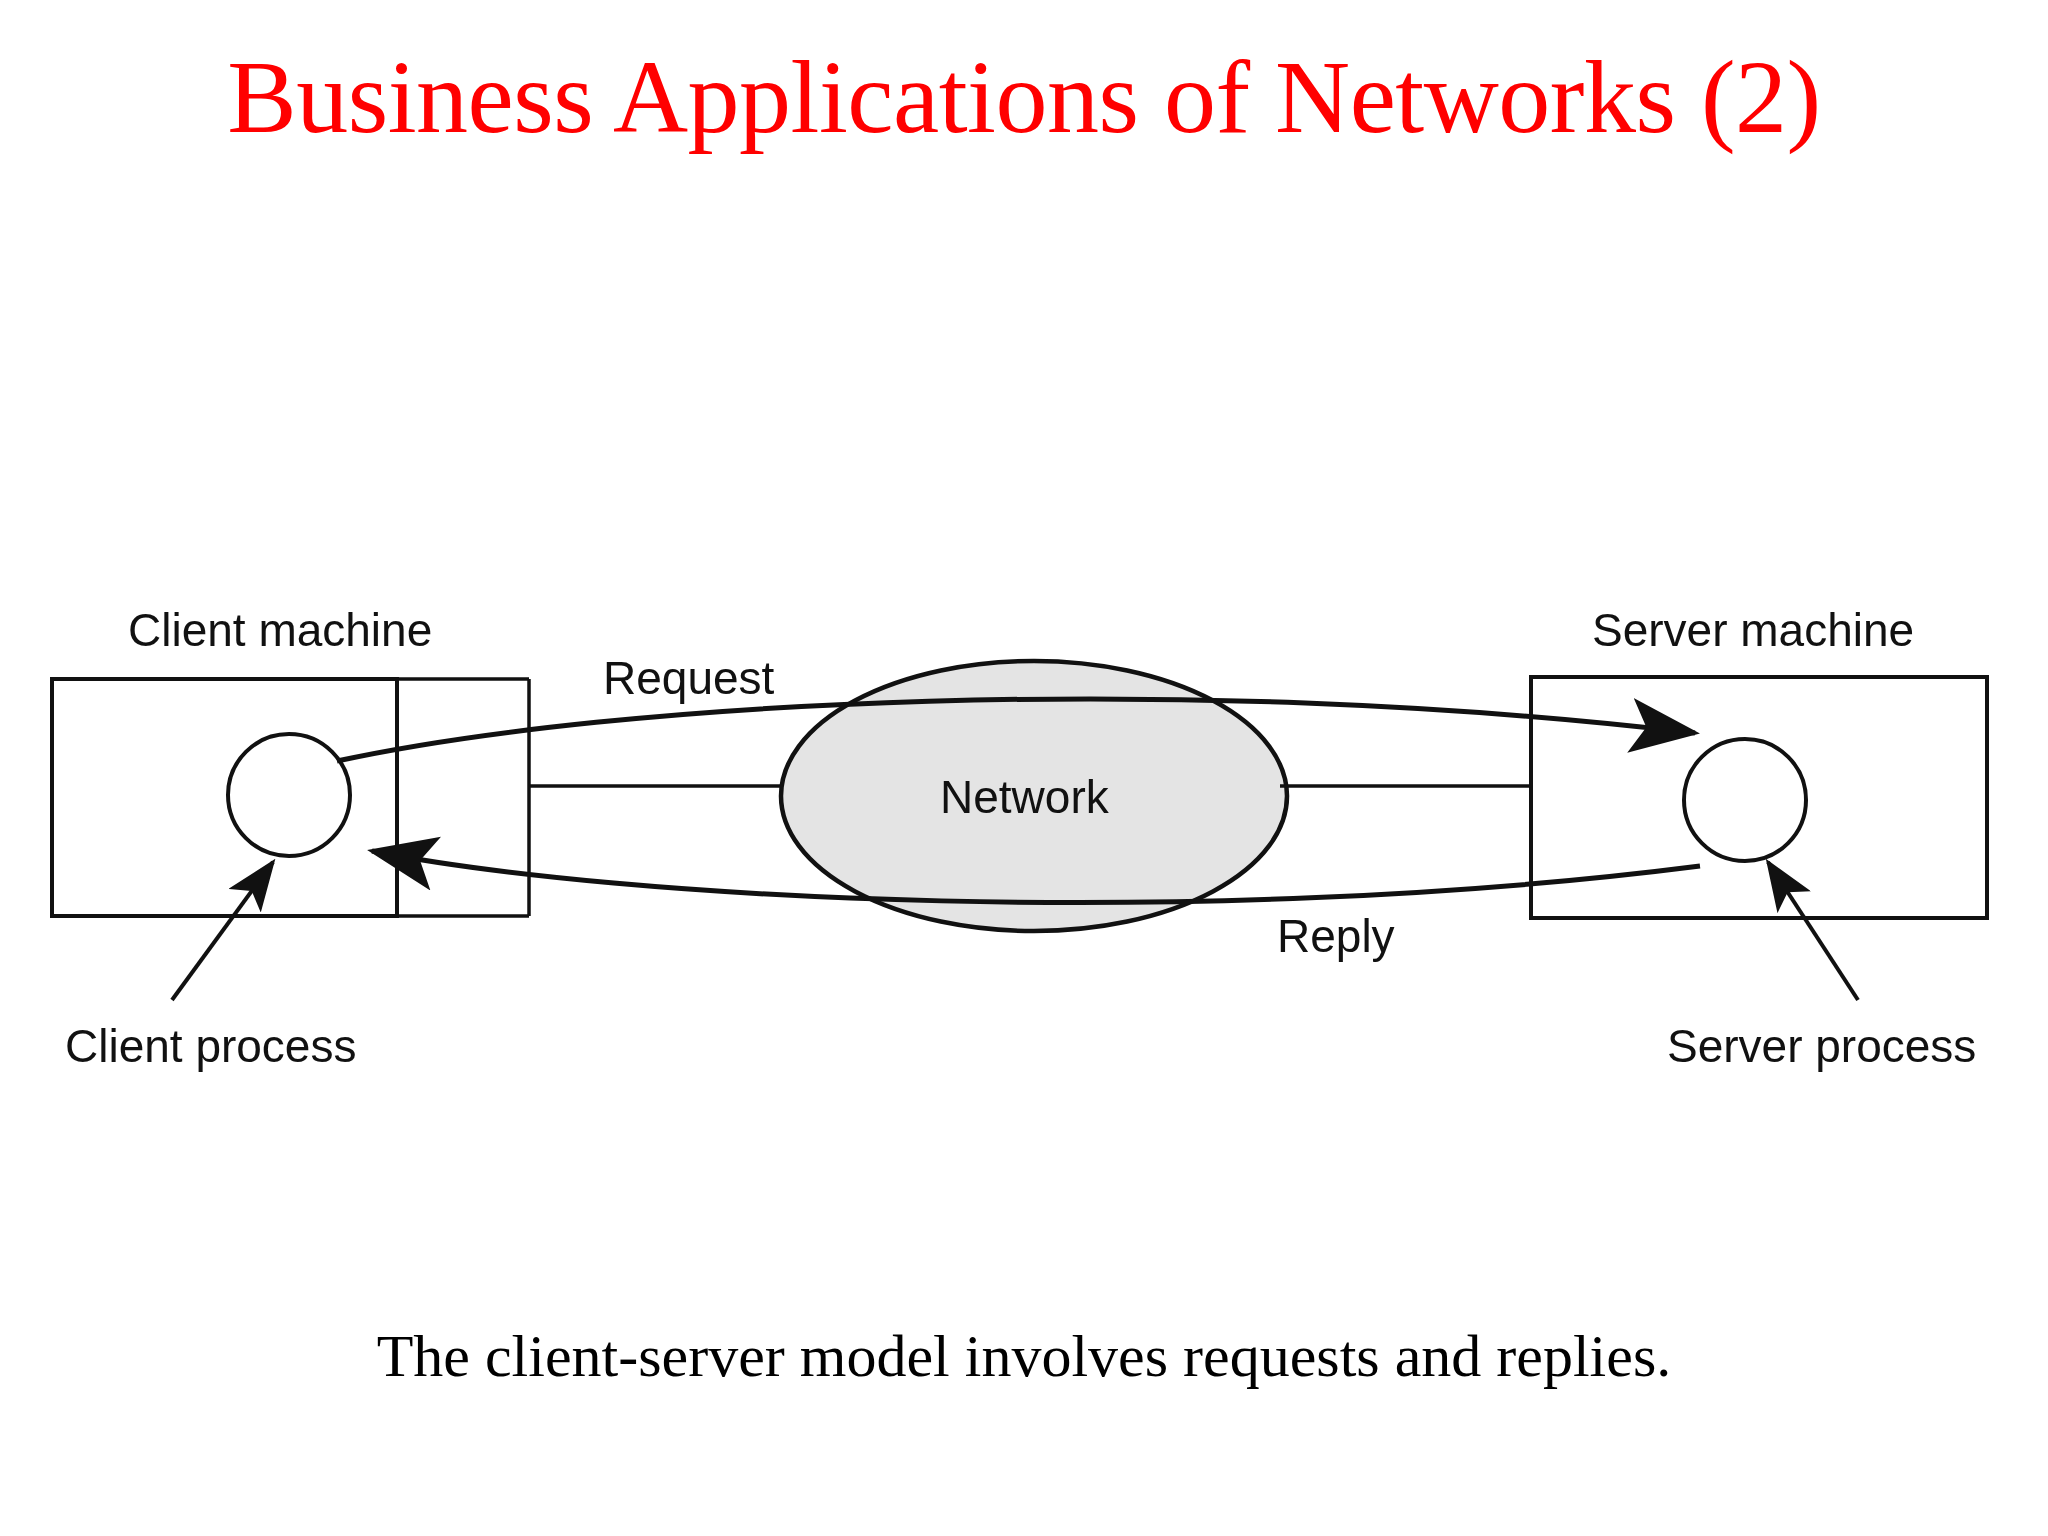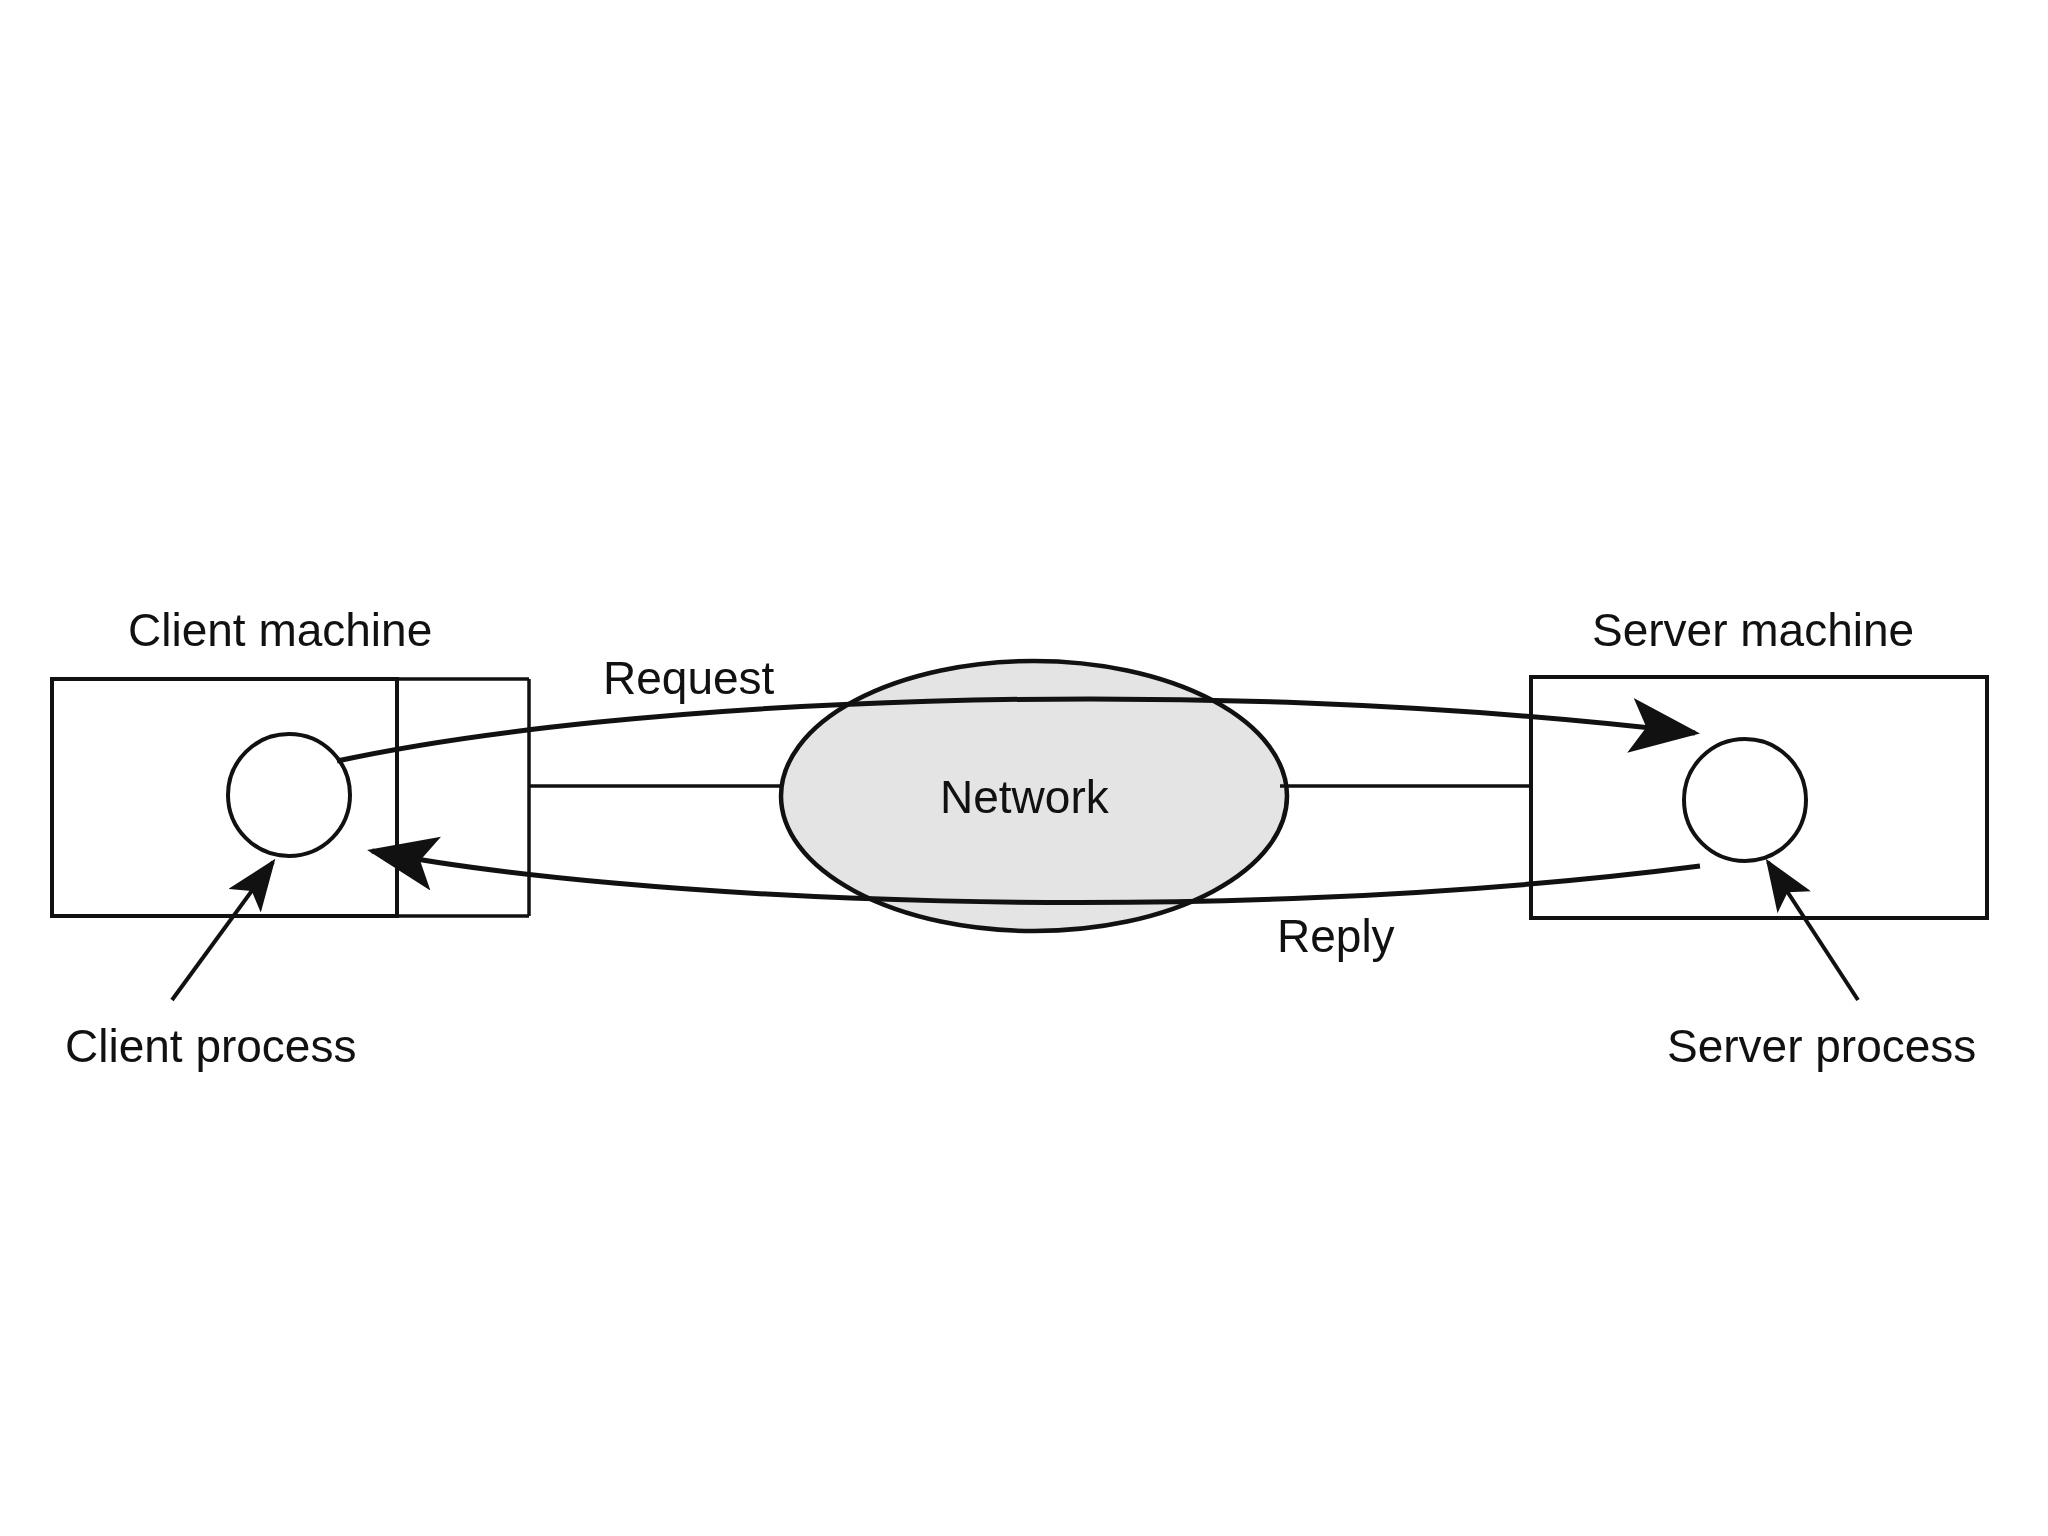--- a/index.html
+++ b/index.html
@@ -95,20 +95,21 @@
   .dgm-arrowfill {
     fill: #111111;
     stroke: none;
   }
 </style>
 </head>
 <body>
 
 <div id="slide">
 
+  <div id="slide-title">Business Applications of Networks (2)</div>
 
   <svg id="diagram" viewBox="0 0 2048 1536" xmlns="http://www.w3.org/2000/svg">
 
     <defs>
 
       <marker id="arrowRight" markerWidth="14" markerHeight="11" refX="13" refY="5.5" orient="auto" markerUnits="strokeWidth">
         <path d="M0,0 L14,5.5 L0,11 L3.2,5.5 Z" class="dgm-arrowfill"></path>
       </marker>
       <marker id="arrowLead" markerWidth="13" markerHeight="10" refX="12" refY="5" orient="auto" markerUnits="strokeWidth">
         <path d="M0,0 L13,5 L0,10 L3,5 Z" class="dgm-arrowfill"></path>
@@ -149,14 +150,15 @@
     <text x="603" y="694" class="dgm-text">Request</text>
 
     <text x="1277" y="952" class="dgm-text">Reply</text>
 
     <text x="65" y="1062" class="dgm-text">Client process</text>
 
     <text x="1667" y="1062" class="dgm-text">Server process</text>
 
   </svg>
 
+  <div id="slide-caption">The client-server model involves requests and replies.</div>
 
 </div>
 
 </body></html>

